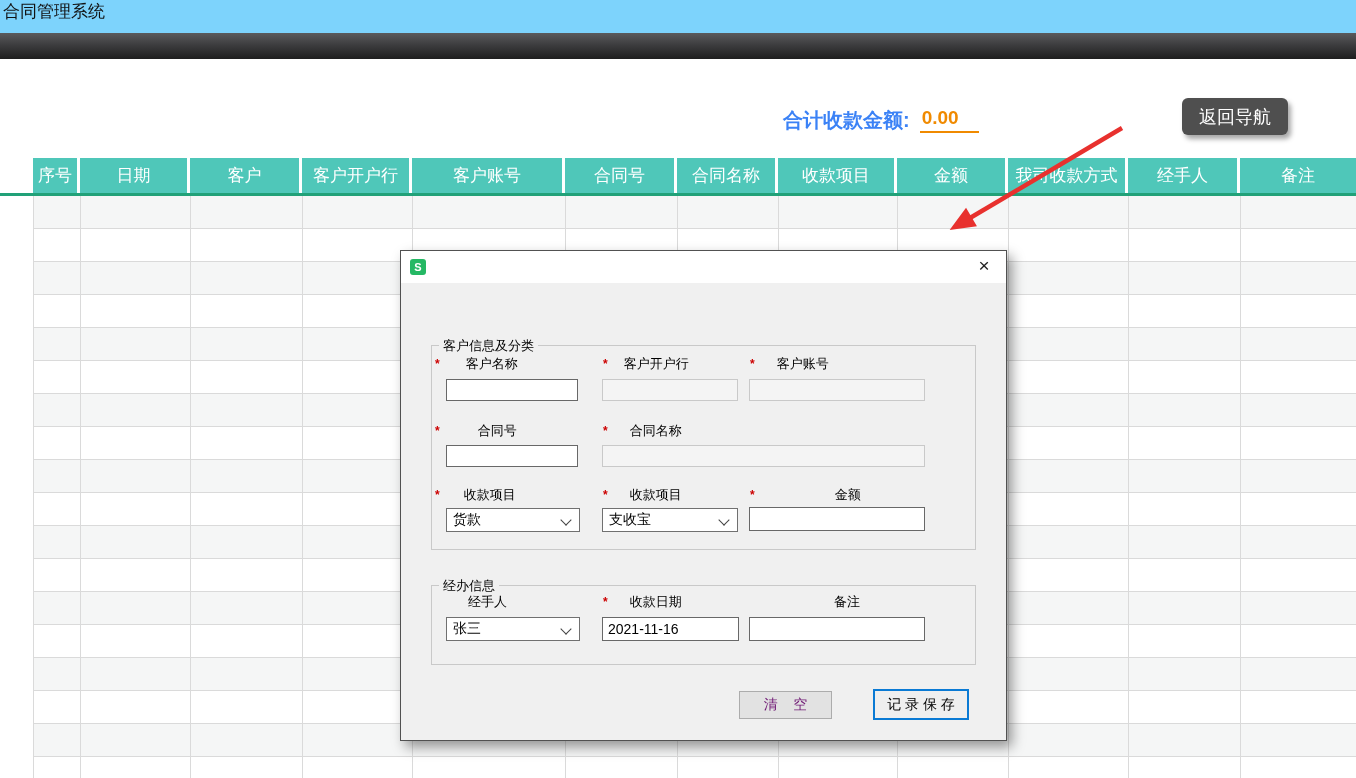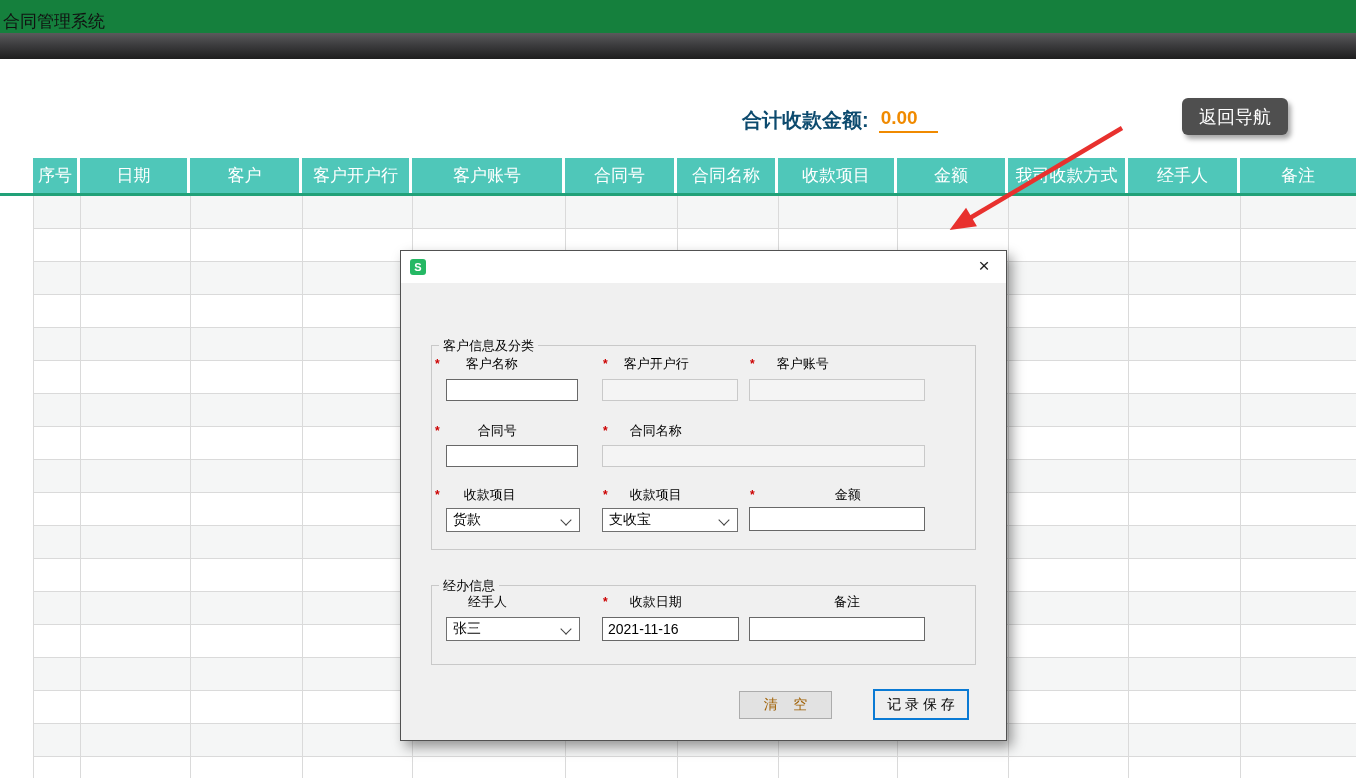--- a/index.html
+++ b/index.html
@@ -1,31 +1,31 @@
 <!DOCTYPE html>
 <html><head>
 <meta charset="utf-8">
 <style>
   html,body{margin:0;padding:0;background:#fff;}
   .screen{position:relative;width:1356px;height:778px;overflow:hidden;
           font-family:"Liberation Sans","DejaVu Sans",sans-serif;background:#fff;}
 
   
-  .app-titlebar{position:absolute;left:0;top:0;width:100%;height:33px;background:#15803d;
-                display:flex;align-items:flex-end;padding-left:3px;box-sizing:border-box;
+  .app-titlebar{position:absolute;left:0;top:0;width:100%;height:33px;background:#7dd3fc;
+                display:flex;align-items:flex-start;padding-left:3px;box-sizing:border-box;
                 font-size:17px;color:#111;}
   .darkbar{position:absolute;left:0;top:33px;width:100%;height:26px;
            background:linear-gradient(180deg,#5a5a5c 0%,#3d3d3f 45%,#1e1e1e 100%);}
 
   
   .heading-box{position:absolute;left:62px;top:97px;width:114px;height:54px;
                border:5px solid #e8302a;box-sizing:border-box;background:#fff;
                display:flex;align-items:center;justify-content:center;font-size:20px;color:#000;}
   .total-wrap{position:absolute;left:742px;top:103px;height:34px;display:flex;align-items:center;}
-  .total-label{font-size:20px;font-weight:bold;color:#0c4a6e;}
+  .total-label{font-size:20px;font-weight:bold;color:#3b82f6;margin-left:41px;}
   .total-value{margin-left:10px;font-size:19px;font-weight:bold;color:#f08a00;
                border-bottom:2px solid #f08a00;padding:0 20px 2px 2px;}
   .btn-entry{position:absolute;left:1032px;top:95px;width:110px;height:42px;background:#41c4b2;
              border:none;border-radius:6px;color:#fff;font-size:18px;
              box-shadow:3px 4px 5px rgba(0,0,0,.35);cursor:pointer;
              font-family:inherit;}
   .btn-back{position:absolute;left:1182px;top:98px;width:106px;height:37px;background:#4f4f4f;
             border:none;border-radius:6px;color:#fff;font-size:18px;
             box-shadow:3px 4px 5px rgba(0,0,0,.35);cursor:pointer;font-family:inherit;}
 
@@ -68,21 +68,21 @@
 
   .tin{position:absolute;height:22px;box-sizing:border-box;border:1px solid #686868;background:#fff;
        font-size:14px;font-family:inherit;padding:0 5px;color:#000;}
   .tin.dis{border:1px solid #c9c9c9;background:#f4f4f4;}
   .sel{position:absolute;height:24px;box-sizing:border-box;border:1px solid #707070;background:#fff;
        font-size:14px;display:flex;align-items:center;padding-left:6px;cursor:pointer;}
   .chev{position:absolute;right:9px;top:7px;width:7px;height:7px;
         border-right:1px solid #444;border-bottom:1px solid #444;transform:rotate(45deg);}
 
   .btn-clear{position:absolute;left:338px;top:408px;width:93px;height:28px;background:#e2e2e2;
-             border:1px solid #acacac;font-size:14px;color:#a16207;white-space:pre;cursor:pointer;
+             border:1px solid #acacac;font-size:14px;color:#701a75;white-space:pre;cursor:pointer;
              font-family:inherit;}
   .btn-save{position:absolute;left:472px;top:406px;width:96px;height:31px;background:#efefef;
             border:2px solid #0a7ad4;font-size:14px;color:#000;white-space:pre;cursor:pointer;
             box-sizing:border-box;font-family:inherit;}
 </style>
 </head>
 <body>
 
 <div class="screen">
 

